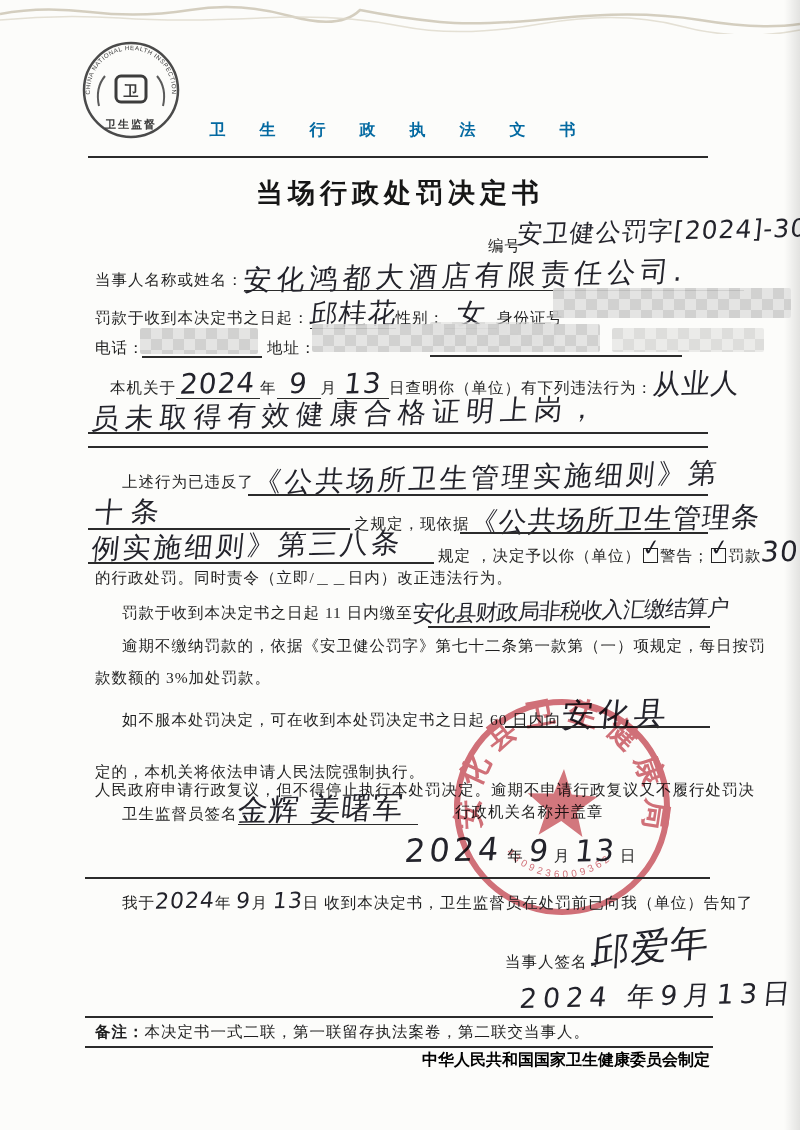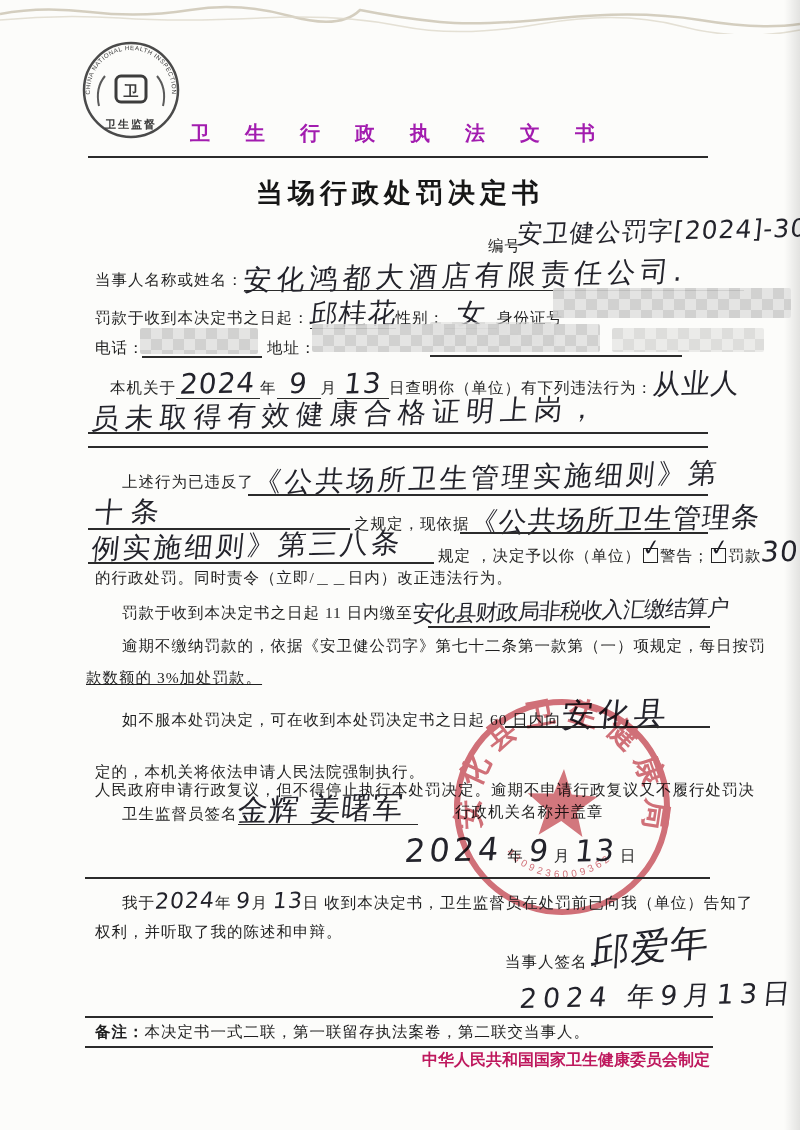--- a/index.html
+++ b/index.html
@@ -18,27 +18,27 @@
   .hw-sm{font-size:19px;letter-spacing:-0.5px;}
   .ulfill{display:inline-block;border-bottom:1.5px solid #2b2b2b;vertical-align:baseline;}
   .mosaic{position:absolute;border-radius:2px;opacity:.9;filter:blur(.4px);
     background:repeating-conic-gradient(from 0deg,#e2e2e1 0% 25%,#cdcdcc 25% 50%) 0 0/22px 22px;}
   .mosaic.light{opacity:.65;}
   .checkbox{display:inline-block;position:relative;width:13px;height:13px;border:1.5px solid #222;
     vertical-align:-2px;margin:0 2px;}
   .checkbox .tick{position:absolute;left:-2px;top:-14px;font-size:22px;color:#1d1d26;
     font-family:"DejaVu Sans",sans-serif;transform:rotate(-8deg);}
   .doc-title{position:absolute;top:120px;left:90px;width:620px;text-align:center;
-    font-size:20px;font-weight:600;letter-spacing:15px;color:#a21caf;}
+    font-size:16px;font-weight:600;letter-spacing:15px;color:#0369a1;}
   .doc-subtitle{position:absolute;top:175px;left:90px;width:620px;text-align:center;
     font-family:"Liberation Sans",sans-serif;font-size:27px;font-weight:bold;letter-spacing:5px;color:#161616;}
   .stamp{position:absolute;left:448px;top:693px;width:228px;height:228px;opacity:.82;
     mix-blend-mode:multiply;transform:rotate(3deg);}
   .footer-maker{position:absolute;left:85px;top:1050px;width:625px;text-align:right;
-    font-family:"Liberation Sans",sans-serif;font-weight:bold;font-size:16px;color:#be185d;}
+    font-family:"Liberation Sans",sans-serif;font-weight:bold;font-size:16px;color:#000000;}
   .note-label{font-family:"Liberation Sans",sans-serif;font-weight:bold;}
 </style>
 </head>
 <body>
 
 <div class="page">
 
   <svg style="position:absolute;top:0;left:0;" width="800" height="34" viewBox="0 0 800 34">
     <path d="M0,14 Q40,6 90,12 T190,10 T290,16 T360,10 Q400,18 440,22 T560,18 T700,20 T800,24" fill="none" stroke="#cfc9b8" stroke-width="2.5" opacity="0.9"></path>
     <path d="M0,20 Q60,14 120,18 T260,18 T400,26 T540,24 T680,26 T800,30" fill="none" stroke="#ddd8ca" stroke-width="1.5" opacity="0.8"></path>
@@ -119,21 +119,21 @@
   </div>
 
   <div class="line" style="left:95px;top:568px;">的行政处罚。同时责令（立即/＿＿日内）改正违法行为。</div>
 
   <div class="line" style="left:122px;top:600px;">
     <span>罚款于收到本决定书之日起 11 日内缴至</span><span class="hw hw-sm" style="font-size:22px;letter-spacing:-1px;">安化县财政局非税收入汇缴结算户</span>
   </div>
   <div class="rule" style="left:428px;top:626px;width:282px;"></div>
 
   <div class="line" style="left:122px;top:636px;">逾期不缴纳罚款的，依据《安卫健公罚字》第七十二条第一款第（一）项规定，每日按罚</div>
-  <div class="line" style="left:86px;top:668px;text-decoration:underline;">款数额的 3%加处罚款。</div>
+  <div class="line" style="left:95px;top:668px;">款数额的 3%加处罚款。</div>
 
   <div class="line" style="left:122px;top:698px;">
     <span>如不服本处罚决定，可在收到本处罚决定书之日起 60 日内向</span><span class="hw" style="font-size:32px;letter-spacing:4px;">安化县</span>
   </div>
   <div class="rule" style="left:505px;top:726px;width:205px;"></div>
   <div class="line" style="left:95px;top:732px;margin-top:48px;">人民政府申请行政复议，但不得停止执行本处罚决定。逾期不申请行政复议又不履行处罚决</div>
   <div class="line" style="left:95px;top:762px;">定的，本机关将依法申请人民法院强制执行。</div>
 
   <div class="line" style="left:122px;top:794px;">
     <span>卫生监督员签名</span><span class="ulfill" style="width:180px;"><span class="hw" style="font-size:30px;">金辉  姜曙军</span></span>
@@ -162,21 +162,20 @@
     <text font-size="10" fill="#c9515c" letter-spacing="3.5" font-family="Liberation Sans, sans-serif">
       <textPath href="#stamp-code-arc" startOffset="50%" text-anchor="middle">4309236009362</textPath>
     </text>
   </svg>
 
   <div class="rule2" style="left:85px;top:877px;width:625px;"></div>
 
   <div class="line" style="left:122px;top:890px;">
     <span>我于</span><span class="hw hw-md">2024</span><span>年</span> <span class="hw hw-md">9</span><span>月</span> <span class="hw hw-md">13</span><span>日  收到本决定书，卫生监督员在处罚前已向我（单位）告知了</span>
   </div>
-  <div class="line" style="left:95px;top:922px;">权利，并听取了我的陈述和申辩。</div>
 
   <div class="line" style="left:505px;top:952px;">当事人签名：</div>
   <div class="line" style="left:592px;top:928px;">
     <span class="hw" style="font-size:38px;transform:skewX(-10deg) rotate(-6deg);">邱爱年</span>
   </div>
   <div class="line" style="left:520px;top:982px;">
     <span class="hw" style="font-size:27px;letter-spacing:6px;">2024 年9月13日</span>
   </div>
 
   <div class="rule2" style="left:85px;top:1016px;width:628px;"></div>

